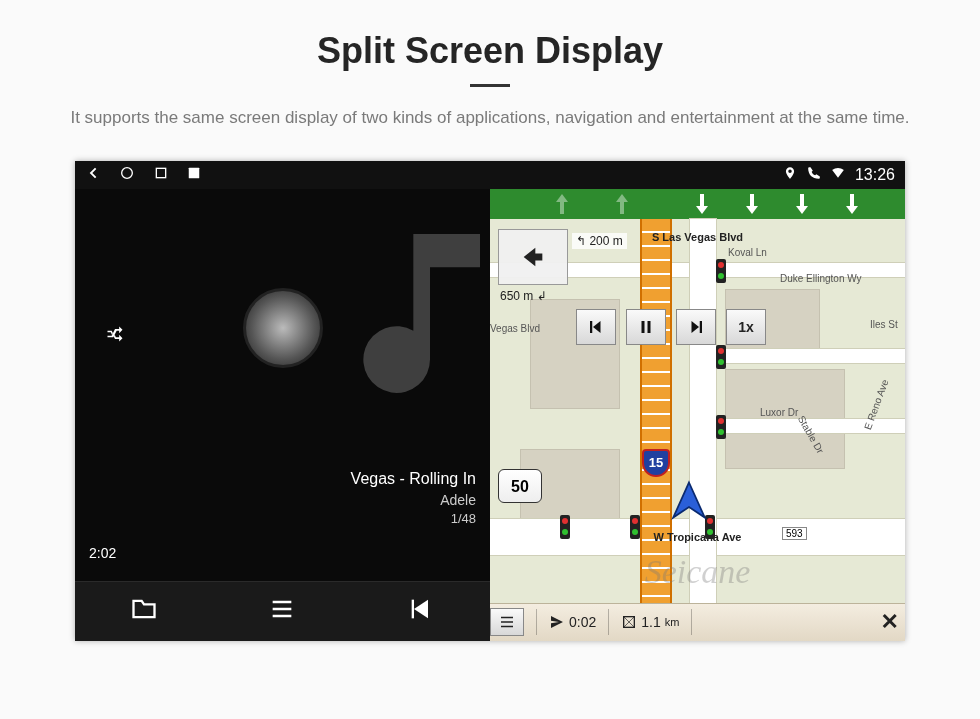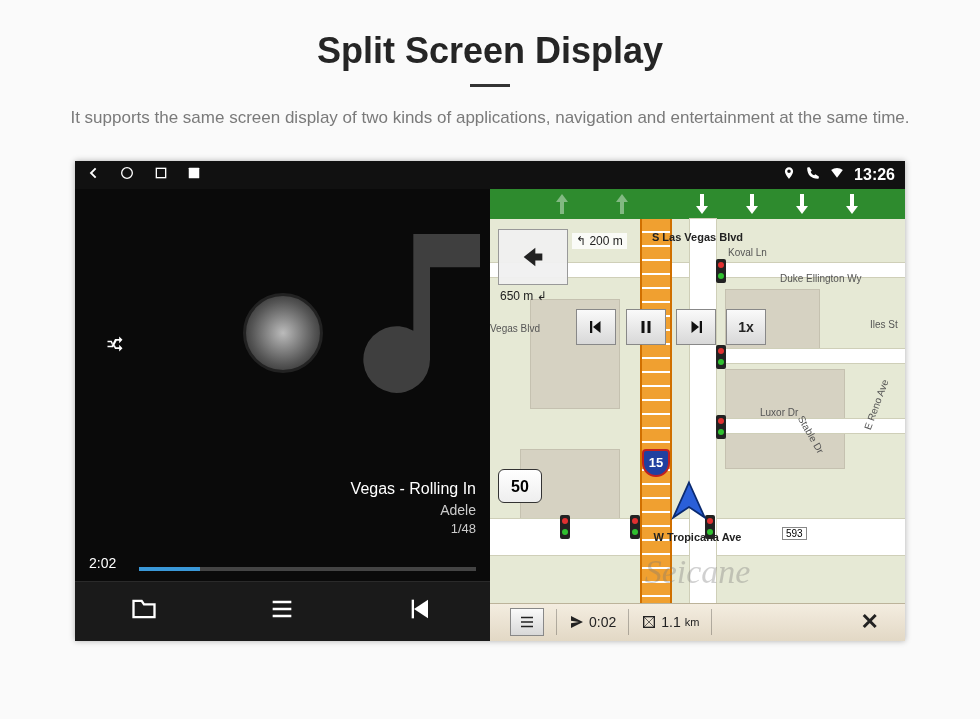--- a/index.html
+++ b/index.html
@@ -102,23 +102,24 @@
   .track-info .title { font-size: 16px; }
   .track-info .artist { color: #ccc; }
   .track-info .count { color: #ccc; font-size: 13px; }
   .shuffle-row {
     position: absolute;
     left: 30px;
     bottom: 120px;
   }
   .progress-row {
     display: flex;
-    align-items: flex-end;
+    align-items: flex-start;
     gap: 10px;
     padding: 6px 14px 10px 14px;
+    flex-direction: column;
   }
   .progress-row .time { font-size: 14px; min-width: 40px; }
   .progress-bar {
     flex: 1;
     height: 4px;
     background: #444;
     position: relative;
   }
   .progress-bar .fill {
     height: 100%;
@@ -309,21 +310,21 @@
     padding: 0 3px;
   }
   .map-bottom {
     position: absolute;
     left: 0; right: 0; bottom: 0;
     height: 38px;
     background: linear-gradient(#f4ede0,#e2d8c5);
     border-top: 1px solid #bcb39a;
     display: flex;
     align-items: center;
-    padding: 0 20px;
+    padding: 0 0;
     gap: 8px;
   }
   .mb-stat {
     display: flex;
     align-items: center;
     gap: 4px;
     font-size: 14px;
     color: #222;
   }
   .mb-stat svg { width: 16px; height: 16px; fill: #222; }
@@ -393,21 +394,21 @@
       <span>
         <svg class="stat-icon-sm" viewBox="0 0 24 24">
             <path d="M6 2l4 6-2 2c1 3 3 5 6 6l2-2 6 4v2c0 1-1 2-2 2C9 22 2 15 2 4c0-1 1-2 2-2h2z"></path>
           </svg>
       </span>
       <span>
         <svg class="stat-icon-sm" viewBox="0 0 24 24">
             <path d="M12 20l10-13C16 2 8 2 2 7l10 13z"></path>
           </svg>
       </span>
-      <span style="font-weight:bold;font-size:16px;">13:26</span>
+      <span style="font-weight:normal;font-size:16px;">13:26</span>
     </div>
   </div>
 
   <div class="split">
 
     <div class="music">
       <div class="music-art">
         <div class="note-bg">
           <svg viewBox="0 0 24 24">
               <path d="M10 3v11.6A4 4 0 1012 18V7h6V3h-8z"></path>

